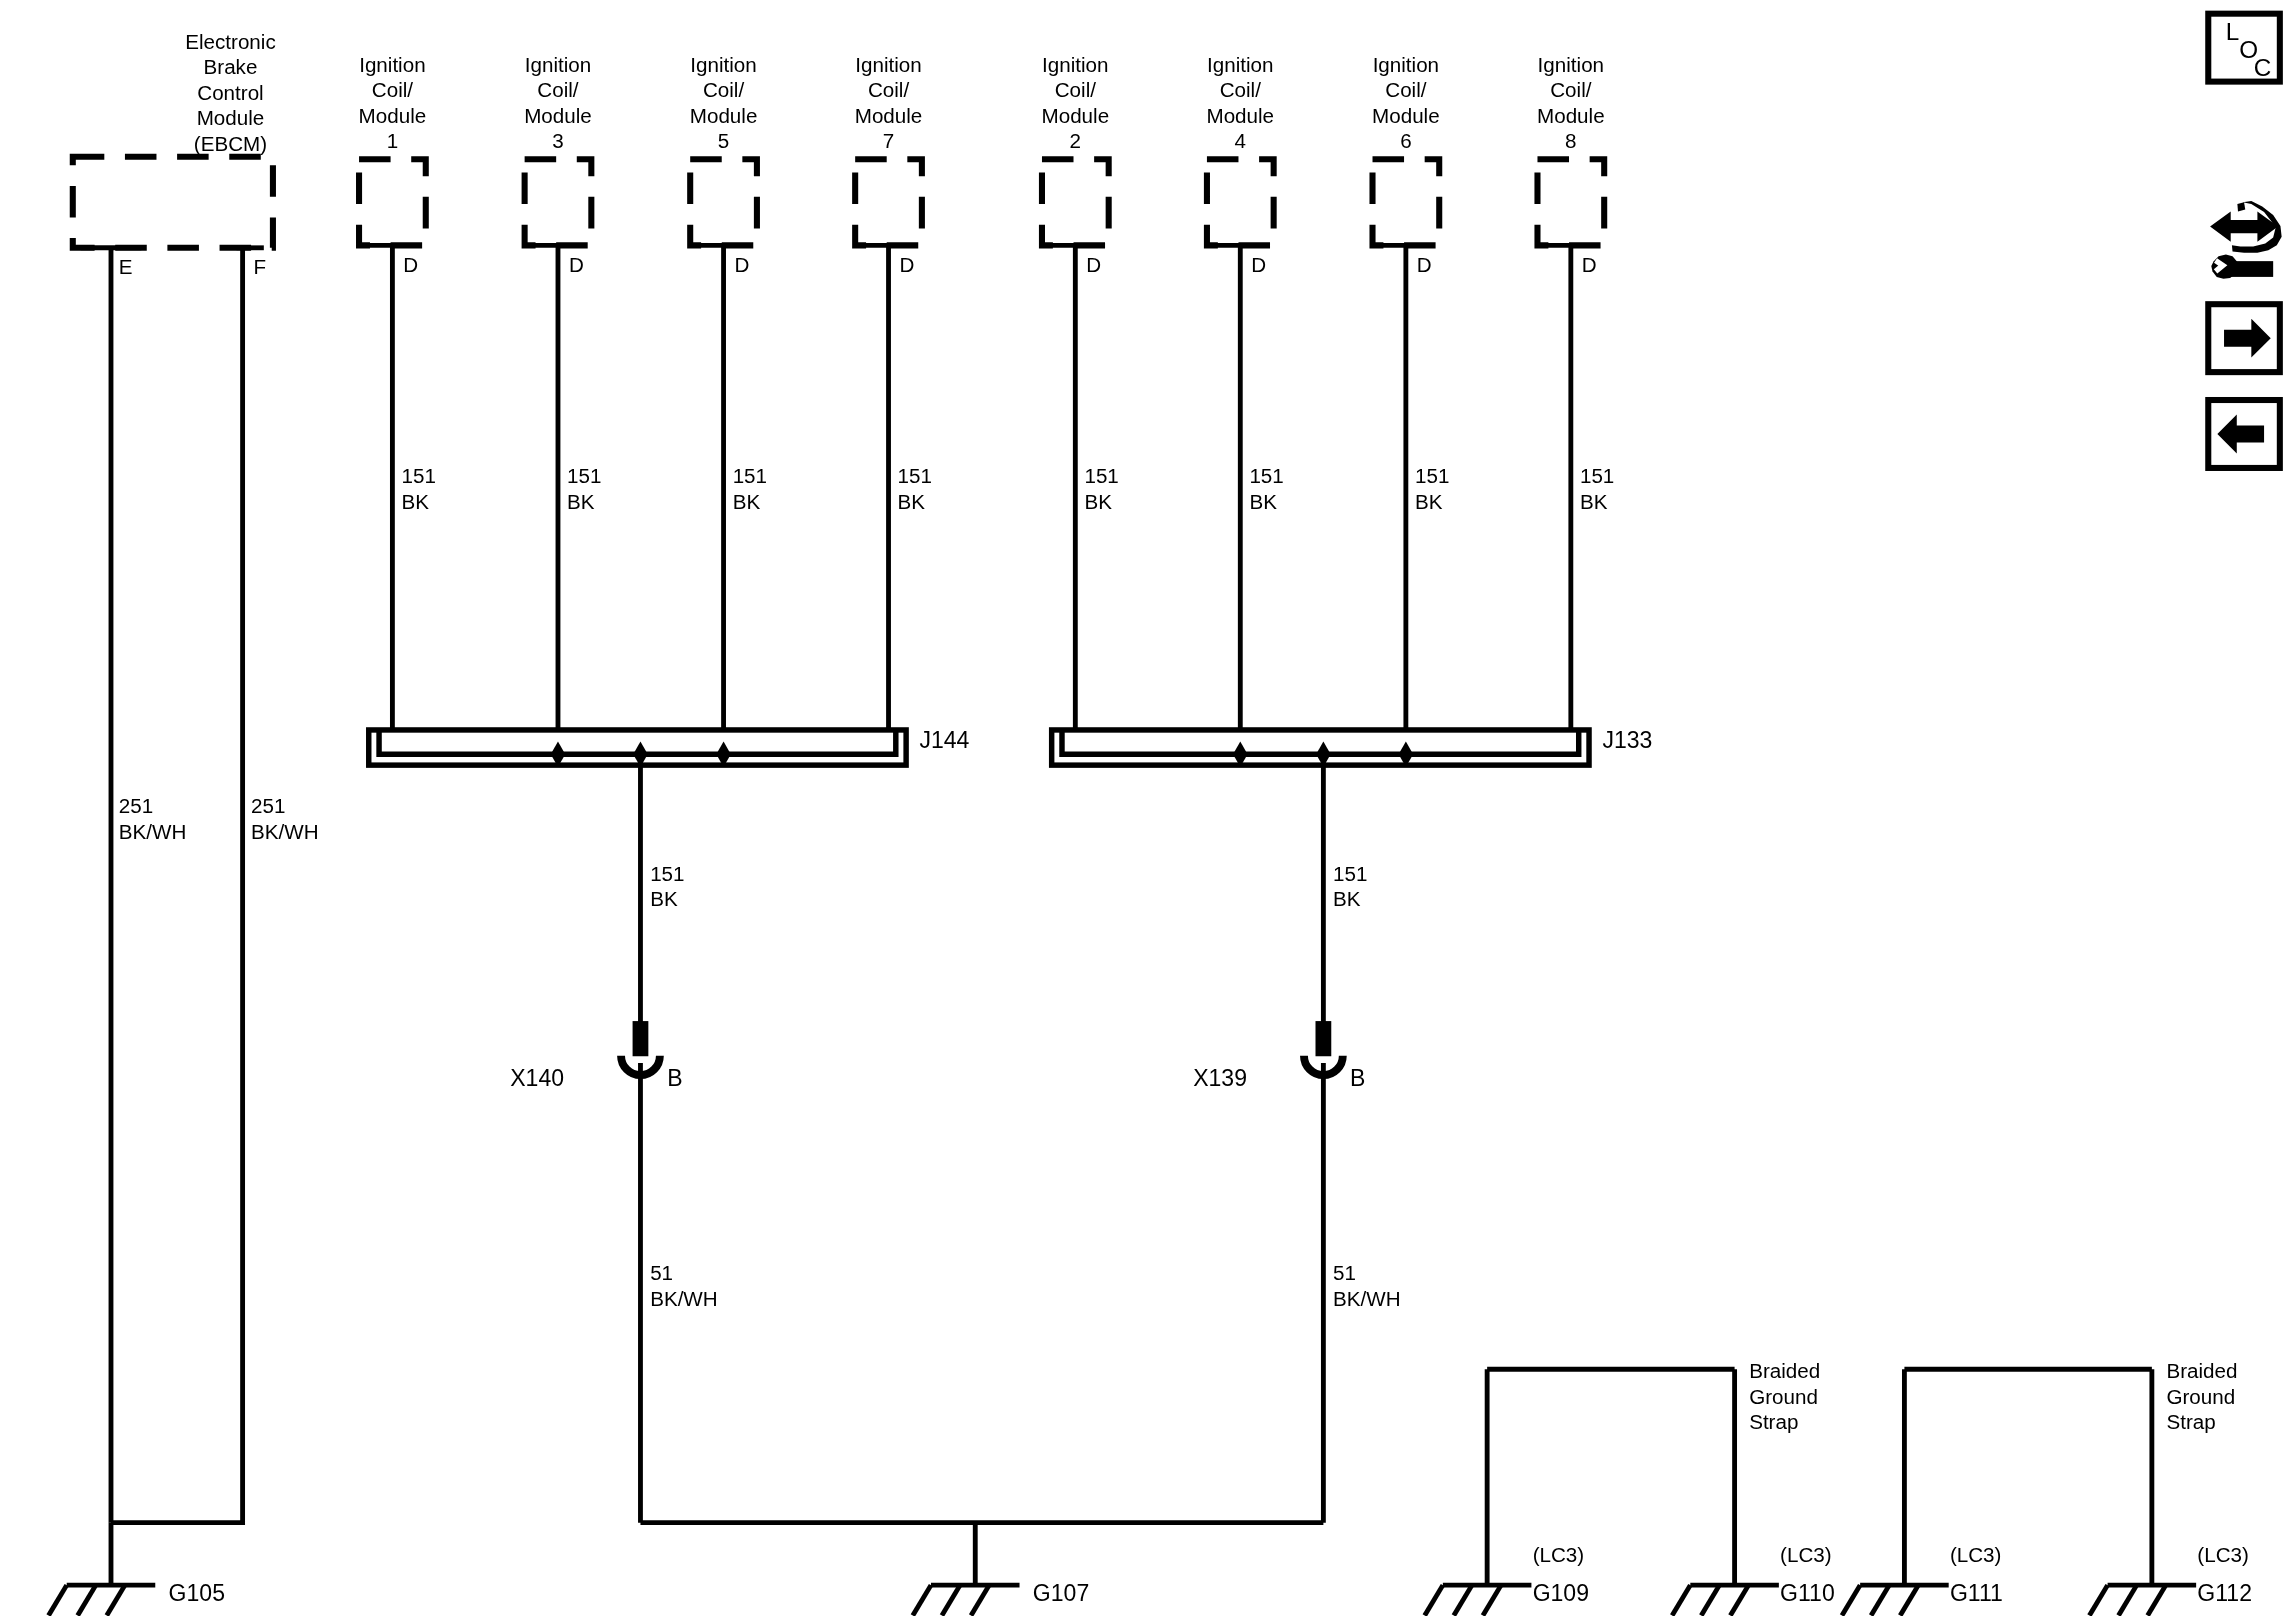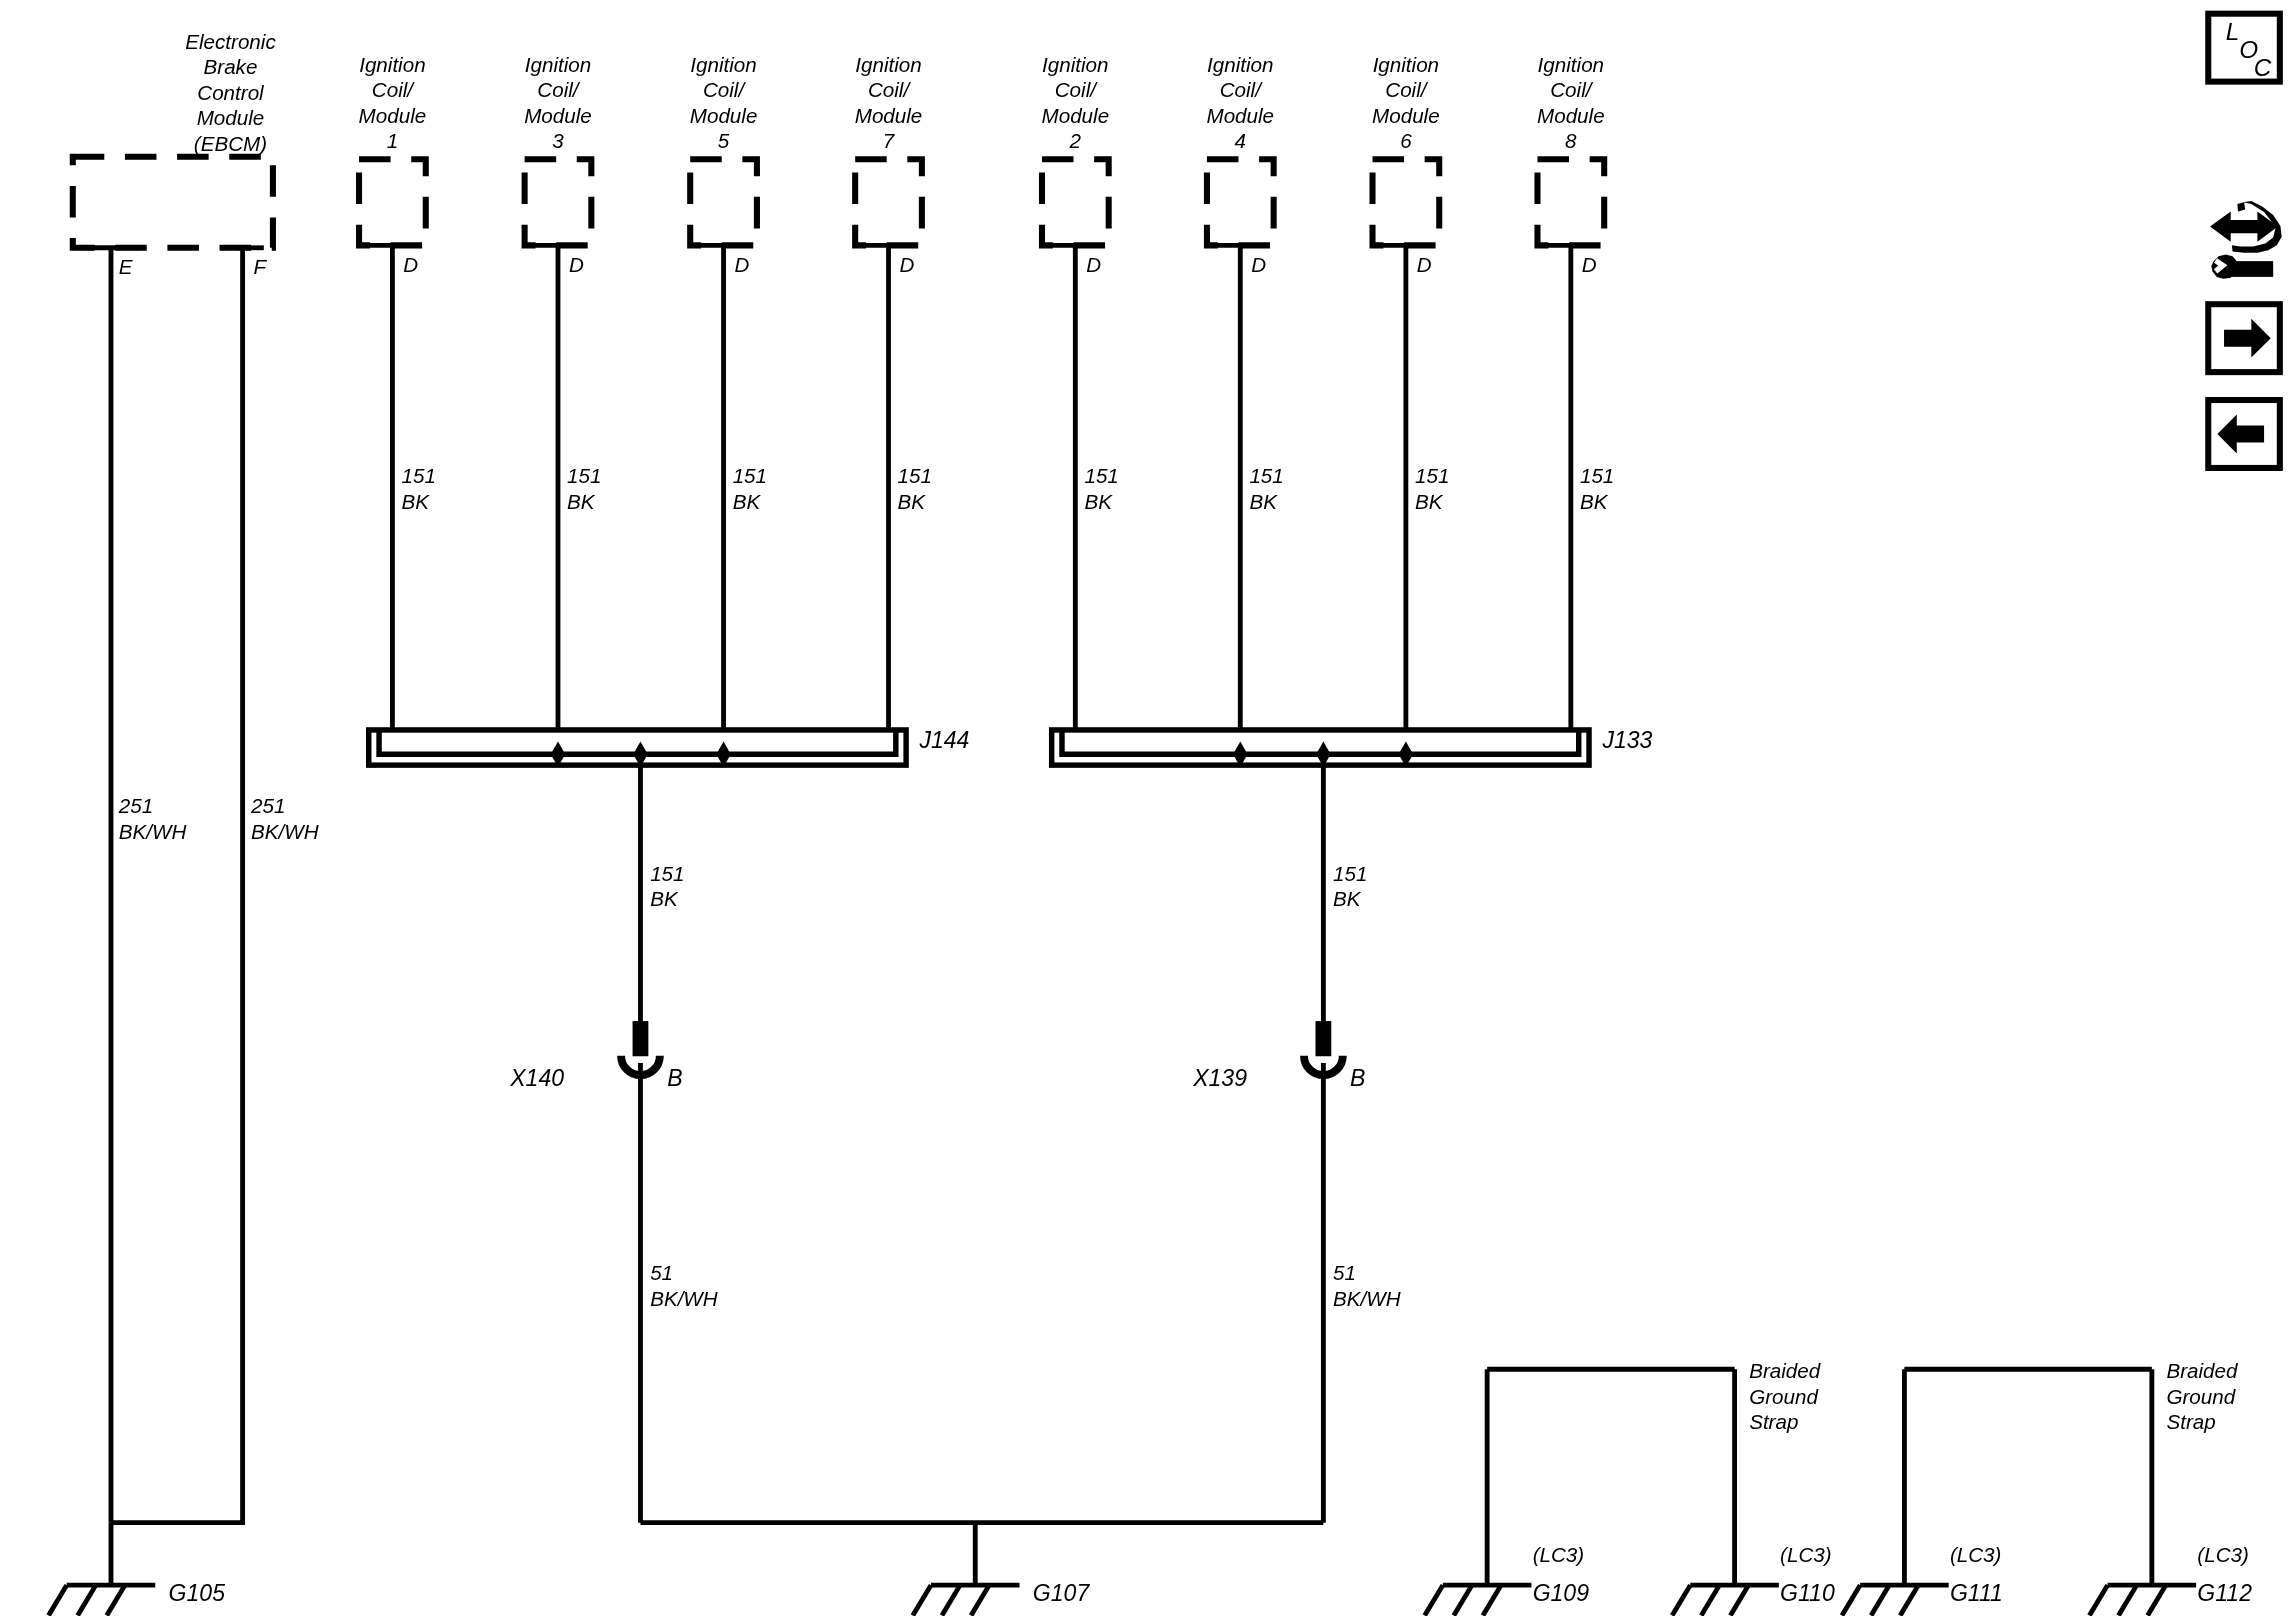--- a/index.html
+++ b/index.html
@@ -11,21 +11,20 @@
   body {
     font-family: "Liberation Sans", sans-serif;
     color: #000000;
   }
   #stage {
     position: relative;
     width: 2295px;
     height: 1617px;
     background: #ffffff;
     overflow: hidden;
-    font-style: italic;
   }
   #diagram-svg {
     position: absolute;
     left: 0;
     top: 0;
     width: 2295px;
     height: 1617px;
     display: block;
   }
   text {

